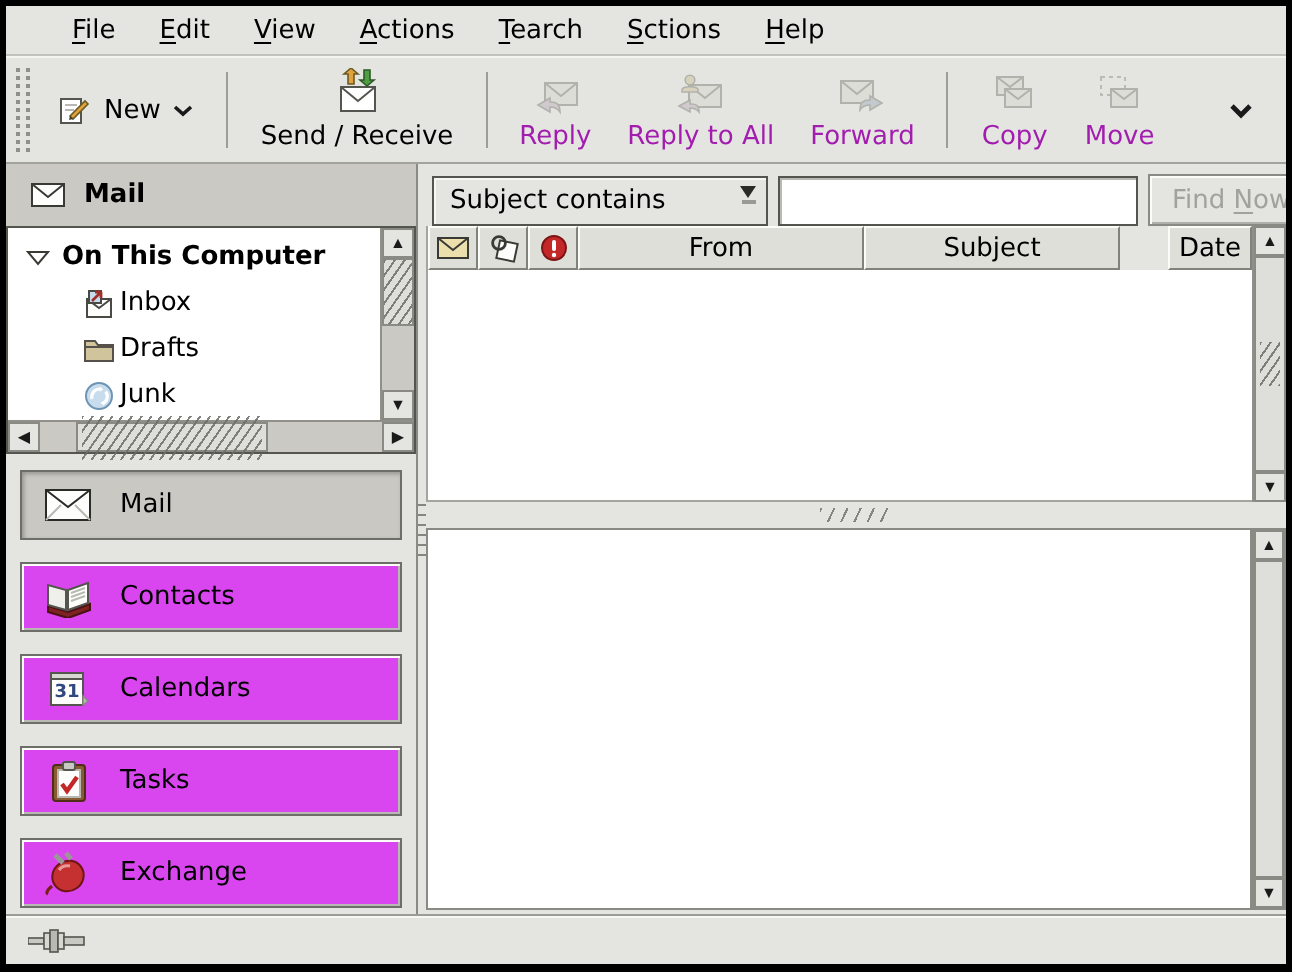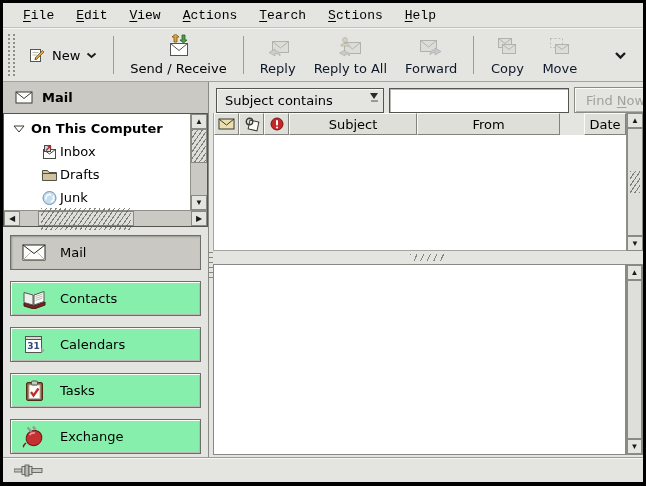--- a/index.html
+++ b/index.html
@@ -8,37 +8,37 @@
 
   .window{
     width:646px; height:486px;
     border:3px solid #000; border-bottom-width:4px;
     background:#e4e4e0;
     display:flex; flex-direction:column;
     overflow:hidden;
   }
 
   
-  .menubar{ height:25px; flex:0 0 25px; display:flex; align-items:center; padding-left:9px;
-            border-bottom:1px solid #c2c2bd;font-family:Liberation Mono, monospace; }
+  .menubar{ height:25px; flex:0 0 25px; display:flex; align-items:center; padding-left:22px;
+            border-bottom:1px solid #c2c2bd; }
   .menu-item{ padding:3px 11px; cursor:default; }
   .mn{ text-decoration:underline; text-underline-offset:2px; }
   .keep-ws{ white-space:pre; }
 
   
   .toolbar{ height:54px; flex:0 0 54px; display:flex; align-items:center;
             border-top:1px solid #f4f4f1; border-bottom:1px solid #a3a39d;
             padding:1px 6px 1px 0; }
   .tb-handle{ align-self:stretch; margin:4px 4px 4px 5px; display:flex; gap:3px; }
   .tb-handle i{ display:block; border-left:2px dotted #90908a; }
   .tb-btn{ display:flex; flex-direction:column; align-items:center; justify-content:flex-end;
            gap:3px; padding:3px 9px; min-width:52px; height:48px; background:transparent; border:none;
            font-family:inherit; font-size:13px; color:#000; }
   .tb-btn.horizontal{ flex-direction:row; justify-content:center; gap:6px; min-width:0; }
-  .tb-btn.disabled{ color:#0f172a; }
+  .tb-btn.disabled{ color:#a21caf; }
   .tb-btn.disabled svg{ opacity:.55; }
   .tb-sep{ width:1px; align-self:stretch; margin:6px 7px; background:#9d9d97; }
   .tb-overflow{ margin-left:auto; margin-right:6px; background:none; border:none; padding:4px; }
 
   
   .main{ flex:1; display:flex; min-height:0; }
 
   
   .sidebar{ width:205px; flex:0 0 205px; display:flex; flex-direction:column; }
   .sidebar-header{ height:31px; flex:0 0 31px; background:#cac9c4; display:flex; align-items:center;
@@ -61,21 +61,21 @@
   .vscroll .scroll-btn{ height:15px; flex:0 0 15px; width:100%; }
   .hscroll .scroll-btn{ width:16px; flex:0 0 16px; height:100%; }
   .thumb{ background:#dededa; border:1px solid #8a8a84; position:relative; }
   .hatch-full{ background-image:repeating-linear-gradient(125deg, rgba(110,110,104,.85) 0 1px, transparent 1px 4px); }
   .thumb.center-grip::after{ content:""; position:absolute; left:2px; right:2px; top:50%; height:22px; margin-top:-11px;
       background-image:repeating-linear-gradient(125deg, rgba(110,110,104,.85) 0 1px, transparent 1px 4px); }
   .trough-fill{ flex:1; }
 
   
   .switcher{ flex:1; padding:8px 7px 0 7px; display:flex; flex-direction:column; }
-  .sw-btn{ height:35px; flex:0 0 35px; margin-bottom:11px; border:1px solid #6e6e68; background:#86efac;
+  .sw-btn{ height:35px; flex:0 0 35px; margin-bottom:11px; border:1px solid #6e6e68; background:#d946ef;
            box-shadow:inset 1px 1px 0 #fbfbf8, inset -1px -1px 0 #b9b9b3;
            display:flex; align-items:center; gap:13px; padding-left:10px;
            font-family:inherit; font-size:13px; color:#000; }
   .sw-btn .ic{ width:26px; display:flex; justify-content:center; }
   .sw-btn.active{ background:#c9c8c3; box-shadow:inset 1px 1px 2px #96958f; }
 
   
   .v-divider{ width:5px; flex:0 0 5px; background:#e4e4e0; border-left:1px solid #8a8a84; position:relative; }
   .v-divider .grip{ position:absolute; left:0; top:170px; width:4px; height:30px;
       background-image:repeating-linear-gradient(to bottom, rgba(110,110,104,.8) 0 1px, transparent 1px 5px); }
@@ -418,25 +418,25 @@
             </div>
             <div class="hcell icon-col">
               <span>
                 <svg width="14" height="14" viewBox="0 0 14 14">
                     <circle cx="7" cy="7" r="6" fill="#c42727" stroke="#7a1515"></circle>
                     <rect x="6" y="3" width="2" height="5.5" rx="1" fill="#fff"></rect>
                     <circle cx="7" cy="10.5" r="1.1" fill="#fff"></circle>
                   </svg>
               </span>
             </div>
+            <div class="hcell col-from">
+                <span>From</span>
+              </div>
             <div class="hcell col-subject">
                 <span>Subject</span>
-              </div>
-            <div class="hcell col-from">
-                <span>From</span>
               </div>
             <div class="hcell col-date">
                 <span>Date</span>
               </div>
           </div>
           <div class="list-body"></div>
         </div>
         <div class="vscroll">
           <button class="scroll-btn">▲</button>
           <div class="thumb center-grip trough-fill"></div>

